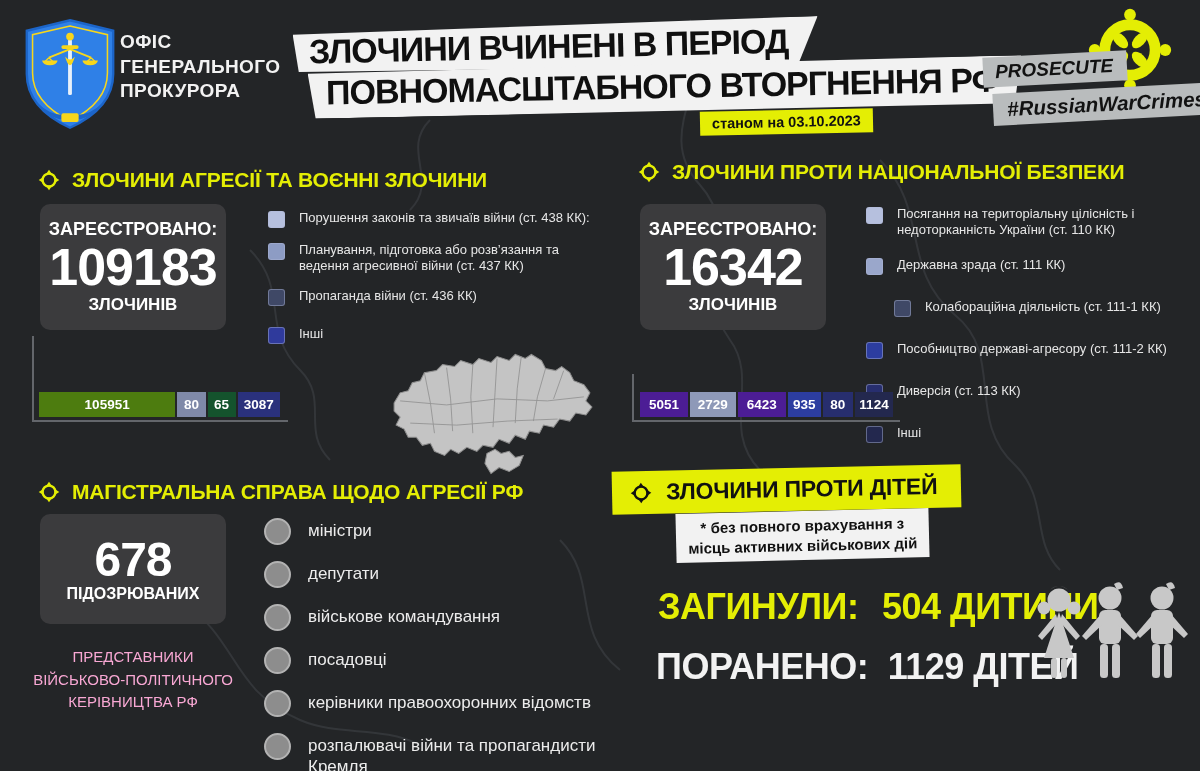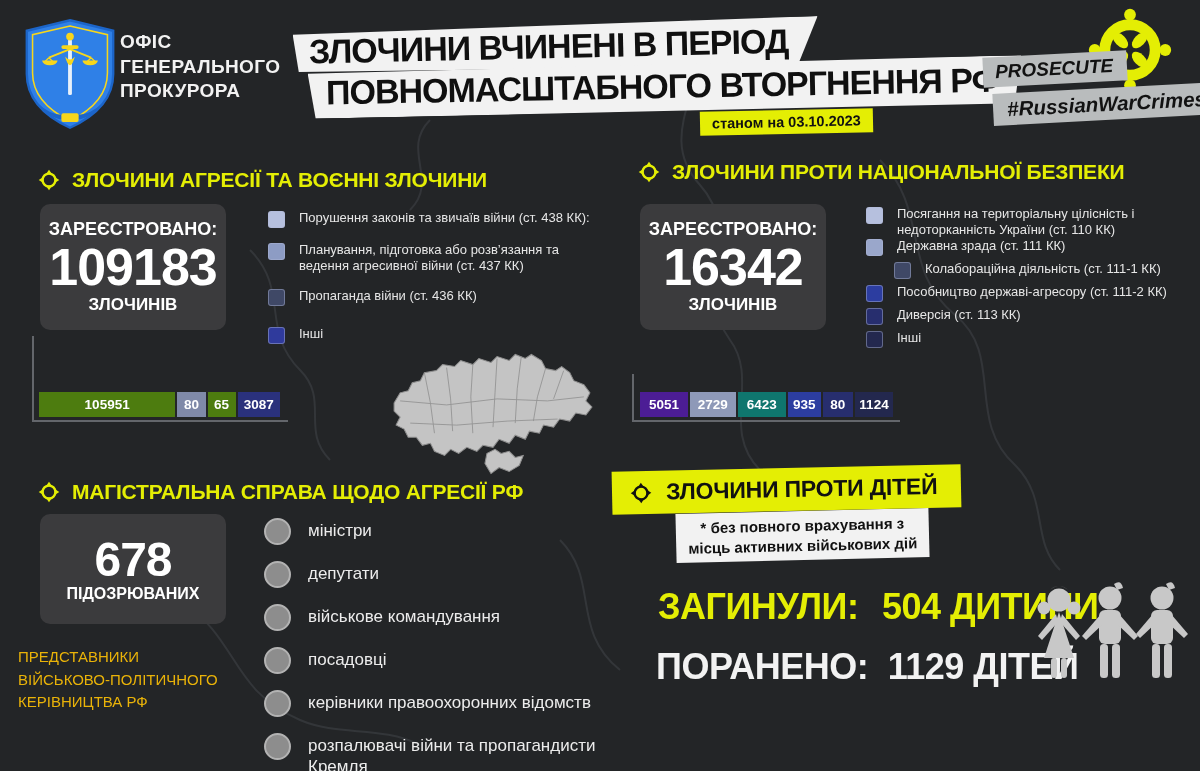--- a/index.html
+++ b/index.html
@@ -44,21 +44,21 @@
       border:1px solid rgba(175,185,215,.45);}
   .legend-item .txt{font-size:13px;line-height:1.22;color:#e6e6e6;}
 
   
   .axis{background:#63666b;position:absolute;}
   .stackbar{position:absolute;display:flex;gap:2px;height:25px;z-index:2;}
   .seg{display:flex;align-items:center;justify-content:center;font-size:13.5px;font-weight:700;color:#fff;
        min-width:0;}
 
   
-  .case-note{font-size:15px;line-height:1.5;color:#eab308;z-index:2;}
+  .case-note{font-size:15px;line-height:1.5;color:#f9a8d4;text-align:center;z-index:2;}
   .case-list{display:flex;flex-direction:column;gap:16px;z-index:2;}
   .case-item{display:flex;gap:17px;align-items:flex-start;}
   .dot{width:23px;height:23px;border-radius:50%;background:#8d8d8d;border:2px solid #b3b3b3;flex:0 0 auto;}
   .case-item .txt{font-size:17px;color:#ececec;line-height:1.25;padding-top:2px;}
 
   
   .kids-banner{left:612px;top:468px;background:#e4ee04;color:#111;display:flex;align-items:center;gap:14px;
                padding:8px 24px 8px 18px;transform:rotate(-1.2deg);z-index:3;}
   .kids-banner .ttl{font-size:23px;font-weight:700;letter-spacing:-.2px;white-space:nowrap;}
   .kids-note{left:676px;top:511px;background:#f2f2f2;color:#111;text-align:center;font-size:15px;font-weight:700;
@@ -170,39 +170,39 @@
       <span class="txt">Інші</span>
     </div>
   </div>
 
   <div class="abs" style="left:32px;top:336px;width:256px;height:86px;">
     <div class="axis" style="left:0;top:0;width:2px;height:84px;"></div>
     <div class="axis" style="left:0;top:84px;width:256px;height:2px;"></div>
     <div class="stackbar" style="left:7px;top:56px;width:241px;">
       <div class="seg" style="flex: 58 1 0%; background-color: #4d7c0f;">105951</div>
       <div class="seg" style="flex: 12 1 0%; background-color: rgb(127, 137, 168);">80</div>
-      <div class="seg" style="flex: 12 1 0%; background-color: #4d7c0f;">65</div>
+      <div class="seg" style="flex: 12 1 0%; background-color: #14532d;">65</div>
       <div class="seg" style="flex: 18 1 0%; background-color: rgb(42, 49, 124);">3087</div>
     </div>
   </div>
 
   <div class="abs sec-head" style="left:638px;top:160px;">
     <svg class="scope-icon" width="22" height="22">
         <use href="#scope"></use>
       </svg>
     <div class="ttl">ЗЛОЧИНИ ПРОТИ НАЦІОНАЛЬНОЇ БЕЗПЕКИ</div>
   </div>
 
   <div class="abs regbox" style="left:640px;top:204px;height:126px;">
     <div class="lbl">ЗАРЕЄСТРОВАНО:</div>
     <div class="val">16342</div>
     <div class="unit">ЗЛОЧИНІВ</div>
   </div>
 
-  <div class="abs legend" style="left:866px;top:206px;width:332px;gap:0;">
+  <div class="abs legend" style="left:866px;top:206px;width:332px;gap:19px;">
     <div class="legend-item">
       <span class="sq" style="background-color: rgb(182, 192, 222);"></span>
       <span class="txt">Посягання на територіальну цілісність і недоторканність України (ст. 110 КК)</span>
     </div>
     <div class="legend-item">
       <span class="sq" style="background-color: rgb(154, 167, 203);"></span>
       <span class="txt">Державна зрада (ст. 111 КК)</span>
     </div>
     <div class="legend-item" style="margin-top:5px;padding-left:28px;">
       <span class="sq" style="background-color: rgb(63, 72, 102);"></span>
@@ -221,21 +221,21 @@
       <span class="txt">Інші</span>
     </div>
   </div>
 
   <div class="abs" style="left:632px;top:374px;width:268px;height:48px;">
     <div class="axis" style="left:0;top:0;width:2px;height:46px;"></div>
     <div class="axis" style="left:0;top:46px;width:268px;height:2px;"></div>
     <div class="stackbar" style="left:8px;top:18px;width:253px;">
       <div class="seg" style="flex: 19 1 0%; background-color: #4c1d95;">5051</div>
       <div class="seg" style="flex: 18 1 0%; background-color: rgb(142, 153, 184);">2729</div>
-      <div class="seg" style="flex: 19 1 0%; background-color: #0f766e;">6423</div>
+      <div class="seg" style="flex: 19 1 0%; background-color: #4c1d95;">6423</div>
       <div class="seg" style="flex: 13 1 0%; background-color: rgb(44, 61, 160);">935</div>
       <div class="seg" style="flex: 12 1 0%; background-color: rgb(39, 46, 110);">80</div>
       <div class="seg" style="flex: 15 1 0%; background-color: rgb(35, 40, 78);">1124</div>
     </div>
   </div>
 
   <svg class="abs" style="left:386px;top:340px;z-index:1;" width="212" height="144" viewBox="0 0 210 142">
     <path d="M8 62 L14 52 L22 50 L26 42 L34 40 L38 32 L50 30 L56 24 L68 26 L74 20 L86 24 L92 18 L104 22 L110 16 L122 20 L128 14 L138 18 L144 14 L154 20 L158 28 L168 30 L174 26 L182 32 L186 40 L196 44 L202 52 L198 60 L204 66 L198 74 L188 72 L182 80 L172 78 L166 86 L156 84 L152 92 L142 90 L138 98 L128 94 L122 102 L112 98 L106 106 L96 104 L90 110 L80 106 L72 112 L64 108 L58 114 L48 110 L44 102 L36 104 L30 96 L22 96 L18 88 L10 84 L14 76 L8 70 Z" fill="#c4c4c4" stroke="#8f8f8f" stroke-width="1"></path>
     <path d="M100 112 L108 108 L114 112 L122 110 L128 116 L136 114 L132 124 L122 130 L112 126 L104 132 L98 122 Z" fill="#c4c4c4" stroke="#8f8f8f" stroke-width="1"></path>
     <g stroke="#8f8f8f" stroke-width="0.9" fill="none" opacity="0.9">

